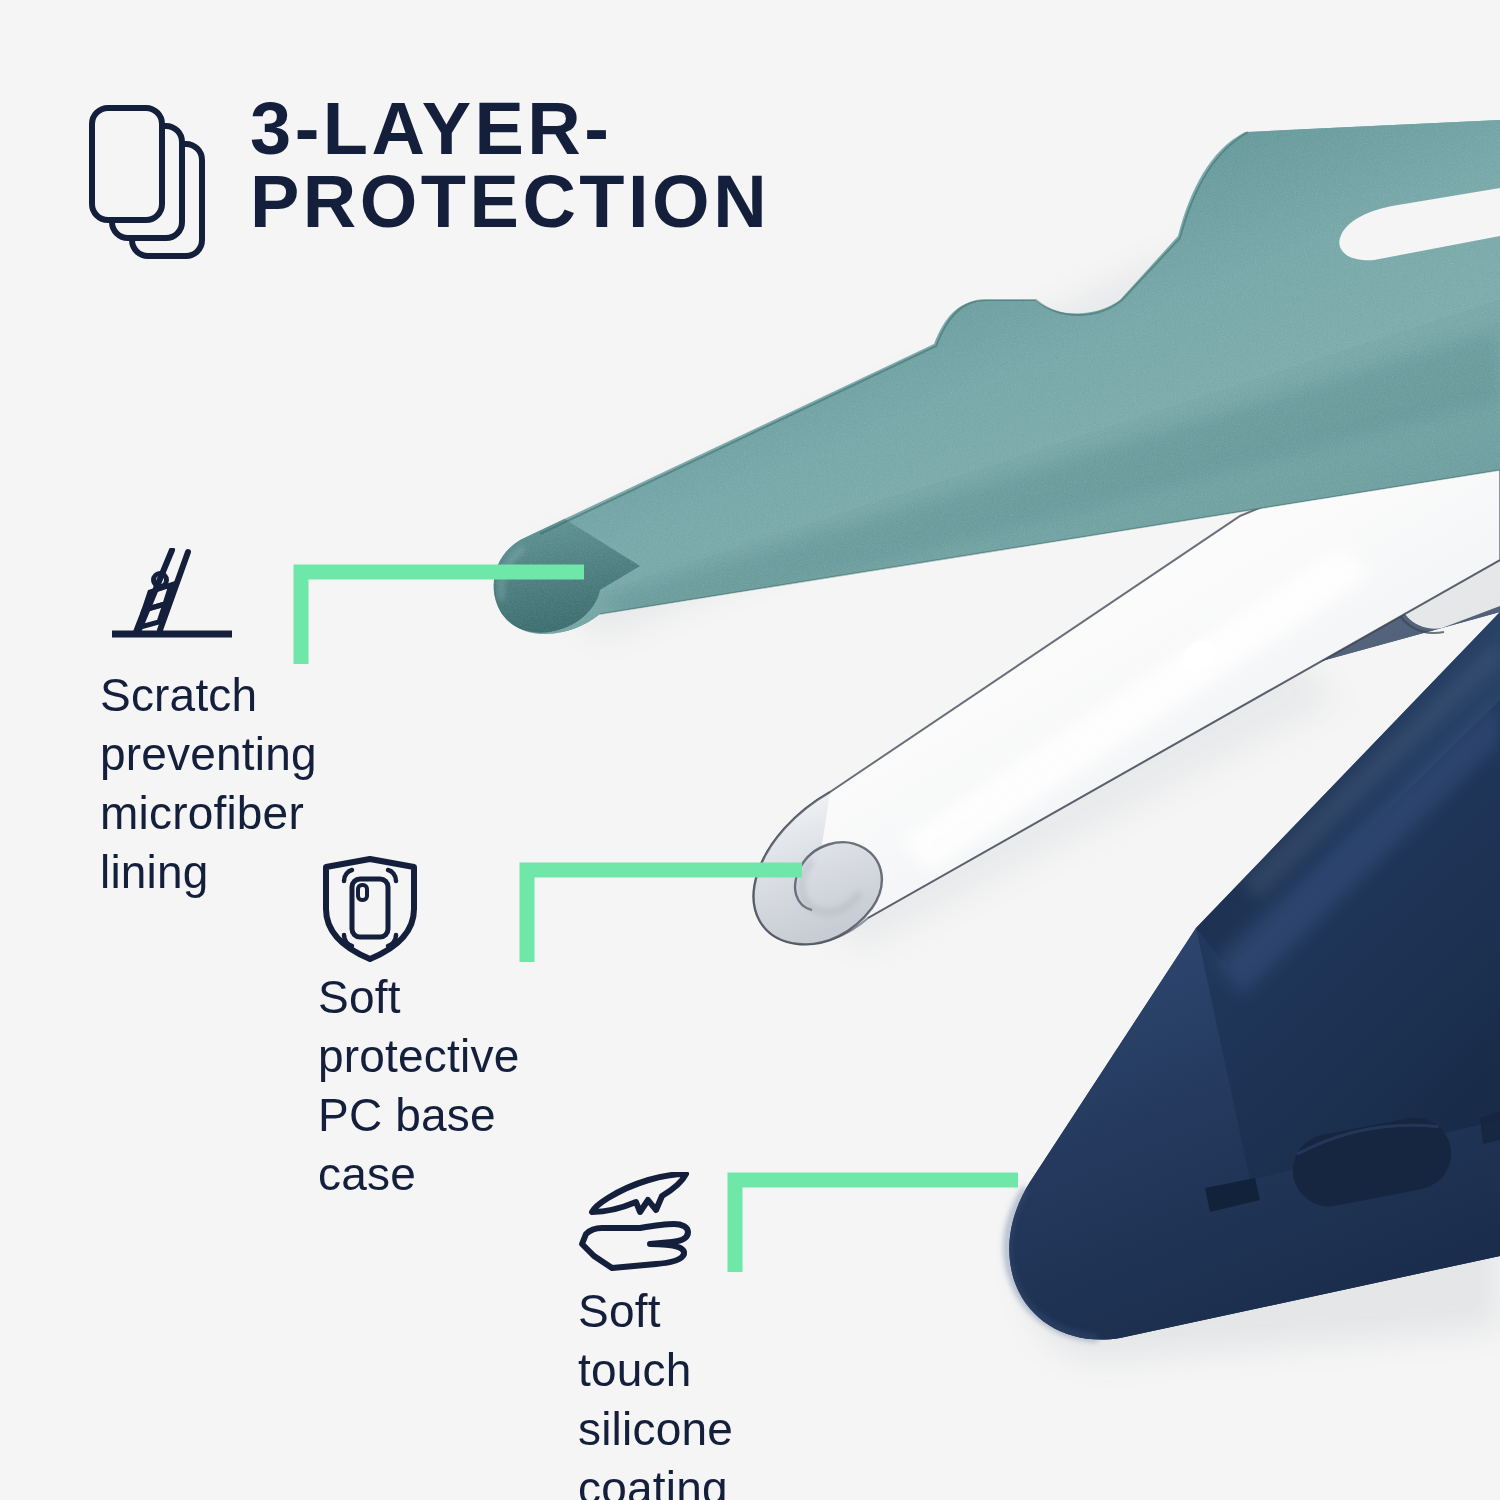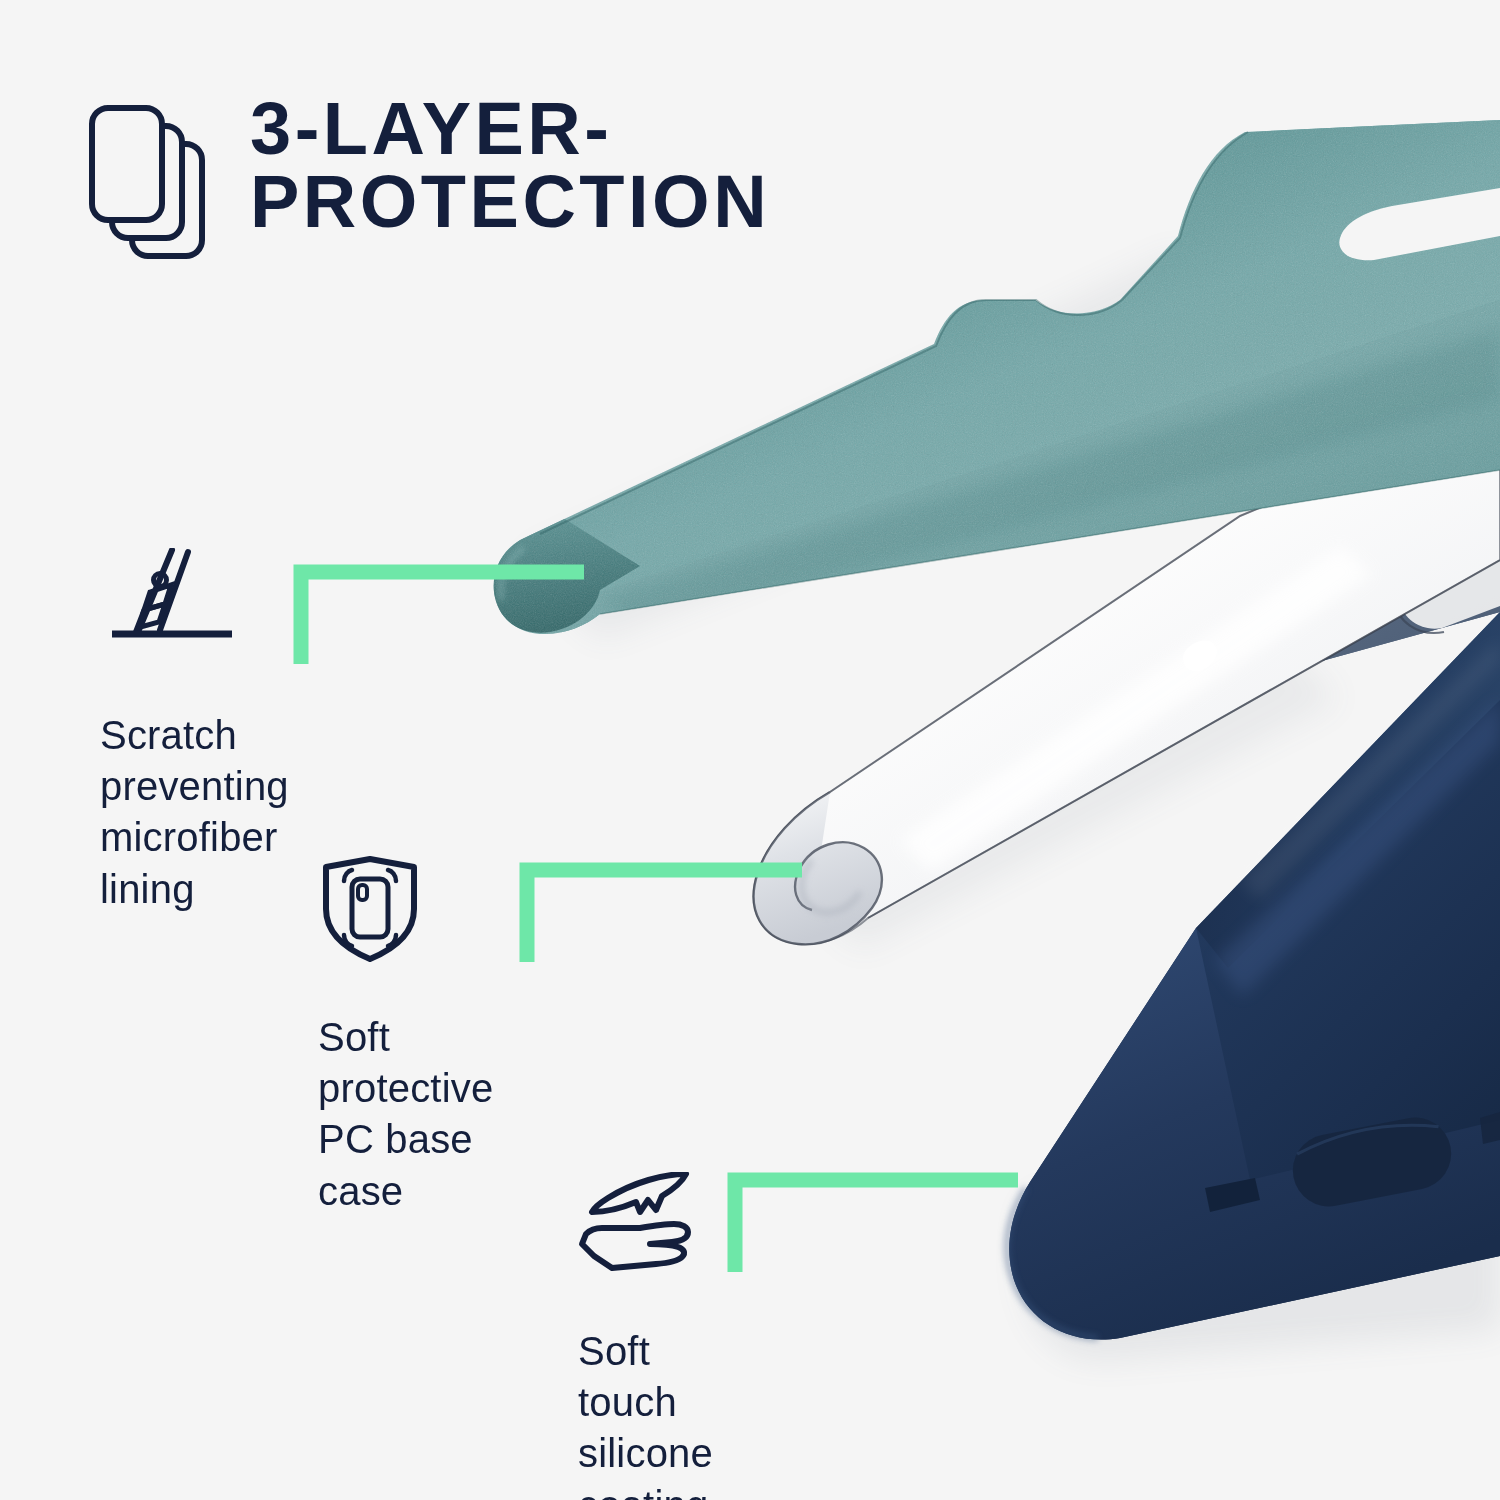--- a/index.html
+++ b/index.html
@@ -50,26 +50,25 @@
     position:absolute;
     z-index:4;
   }
   .feature-icon{
     position:absolute;
     top:0; left:0;
   }
   .feature-label{
     position:absolute;
     color:#141f3c;
-    font-size:40px;
+    font-size:46px;
     line-height:1.28;
     letter-spacing:0.2px;
     white-space:pre-line;
     font-weight:normal;
-    margin-top:44px;
   }
   
   .connector{
     position:absolute;
     z-index:3;
   }
 
   #feature-1{ left:110px; top:548px; }
   #feature-1 .feature-label{ left:-10px; top:118px; }
   #feature-2{ left:318px; top:855px; }

